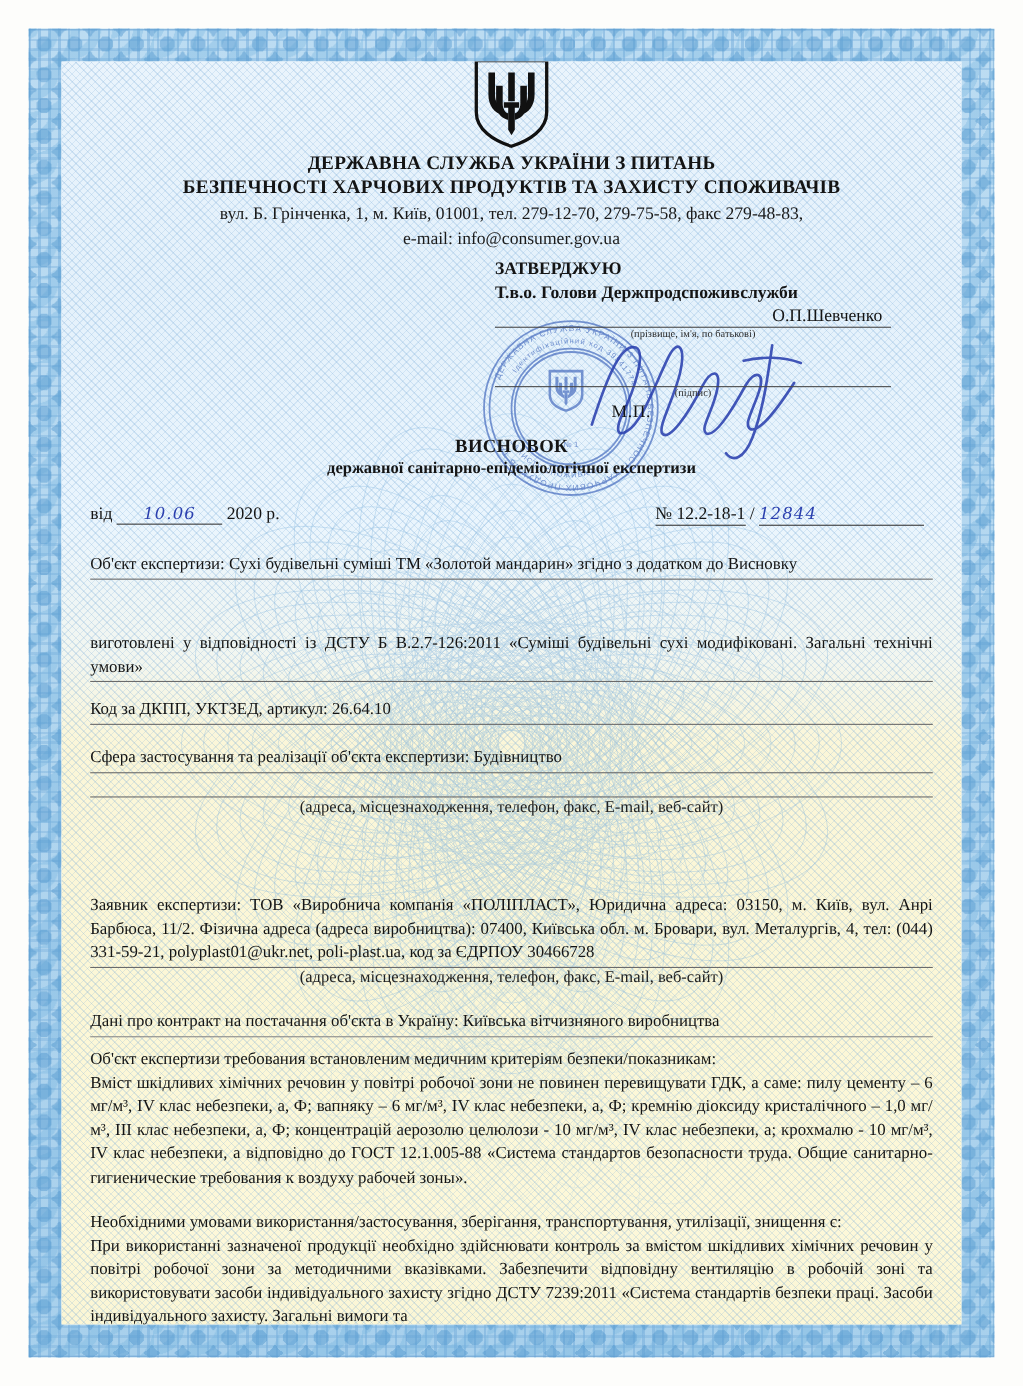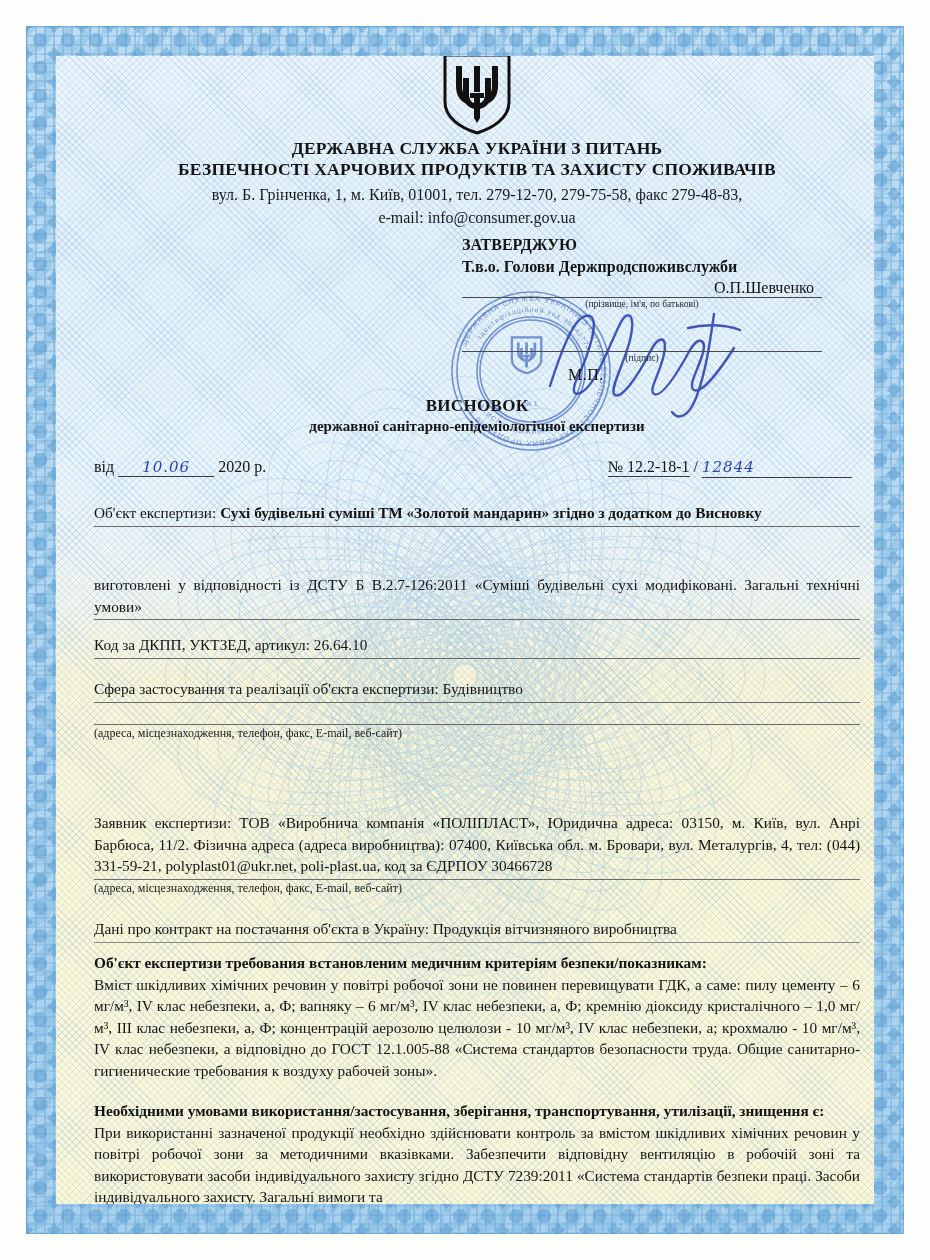--- a/index.html
+++ b/index.html
@@ -95,21 +95,21 @@
     left:50%; top:600px;
     width:520px;height:520px;
     margin-left:-260px;
     pointer-events:none;
     opacity:.45;
   }
 
   
   #content{
     position:absolute;
-    left:12px; top:0;
+    left:0; top:0;
     width:818px; height:876px;
     padding:0;
   }
   .blk{position:absolute;}
 
   
   #arms{ left:50%; margin-left:-36px; top:-4px; width:72px; height:84px; }
 
   
   #agency{ left:0; top:82px; width:818px; text-align:center; }
@@ -176,23 +176,23 @@
   
   .sec{ position:absolute; left:26px; width:766px; }
   .sec p{
     margin:0; font-size:15.3px; line-height:21.5px; color:#141414;
     text-align:justify; text-justify:inter-word;
   }
   .sec p.j{ text-align:justify; }
   .rule{ border-bottom:1px solid #6a6a6a; height:0; margin-top:2px; }
   .rule.light{ border-bottom:1px solid #8a8a8a; }
   .cap-sm{
-    text-align:left; font-size:12px; color:#202020; margin-top:1px;
-  }
-  b.bd{ font-weight:bold; }
+    text-align:center; font-size:15px; color:#202020; margin-top:1px;
+  }
+  b.bd{ font-weight:normal; }
 </style>
 </head>
 <body>
 
 <div id="page">
 
   <div id="border-frame"></div>
   <div id="border-ornament"></div>
   <div id="border-mask"></div>
 
@@ -361,21 +361,21 @@
         <div class="cap-sm">(адреса, місцезнаходження, телефон, факс, Е-mail, веб-сайт)</div>
       </div>
 
       <div class="sec" style="top:756px">
         <p class="j">Заявник експертизи: ТОВ «Виробнича компанія «ПОЛІПЛАСТ», Юридична адреса: 03150, м. Київ, вул. Анрі Барбюса, 11/2. Фізична адреса (адреса виробництва): 07400, Київська обл. м. Бровари, вул. Металургів, 4, тел: (044) 331-59-21, polyplast01@ukr.net, poli-plast.ua, код за ЄДРПОУ 30466728</p>
         <div class="rule"></div>
         <div class="cap-sm">(адреса, місцезнаходження, телефон, факс, Е-mail, веб-сайт)</div>
       </div>
 
       <div class="sec" style="top:862px">
-        <p>Дані про контракт на постачання об'єкта в Україну: Продукція вітчизняного виробництва</p>
+        <p>Дані про контракт на постачання об'єкта в Україну: Київська вітчизняного виробництва</p>
         <div class="rule light"></div>
       </div>
 
       <div class="sec" style="top:896px">
         <p><b class="bd">Об'єкт експертизи требования встановленим медичним критеріям безпеки/показникам:</b></p>
         <p class="j">Вміст шкідливих хімічних речовин у повітрі робочої зони не повинен перевищувати ГДК, а саме: пилу цементу – 6 мг/м³, IV клас небезпеки, а, Ф; вапняку – 6 мг/м³, IV клас небезпеки, а, Ф; кремнію діоксиду кристалічного – 1,0 мг/м³, III клас небезпеки, а, Ф; концентрацій аерозолю целюлози - 10  мг/м³, IV клас небезпеки, а; крохмалю - 10  мг/м³, IV клас небезпеки, а відповідно до ГОСТ 12.1.005-88 «Система стандартов безопасности труда. Общие санитарно-гигиенические требования к воздуху рабочей зоны».</p>
       </div>
 
       <div class="sec" style="top:1044px">
         <p><b class="bd">Необхідними умовами використання/застосування, зберігання, транспортування, утилізації, знищення є:</b></p>

